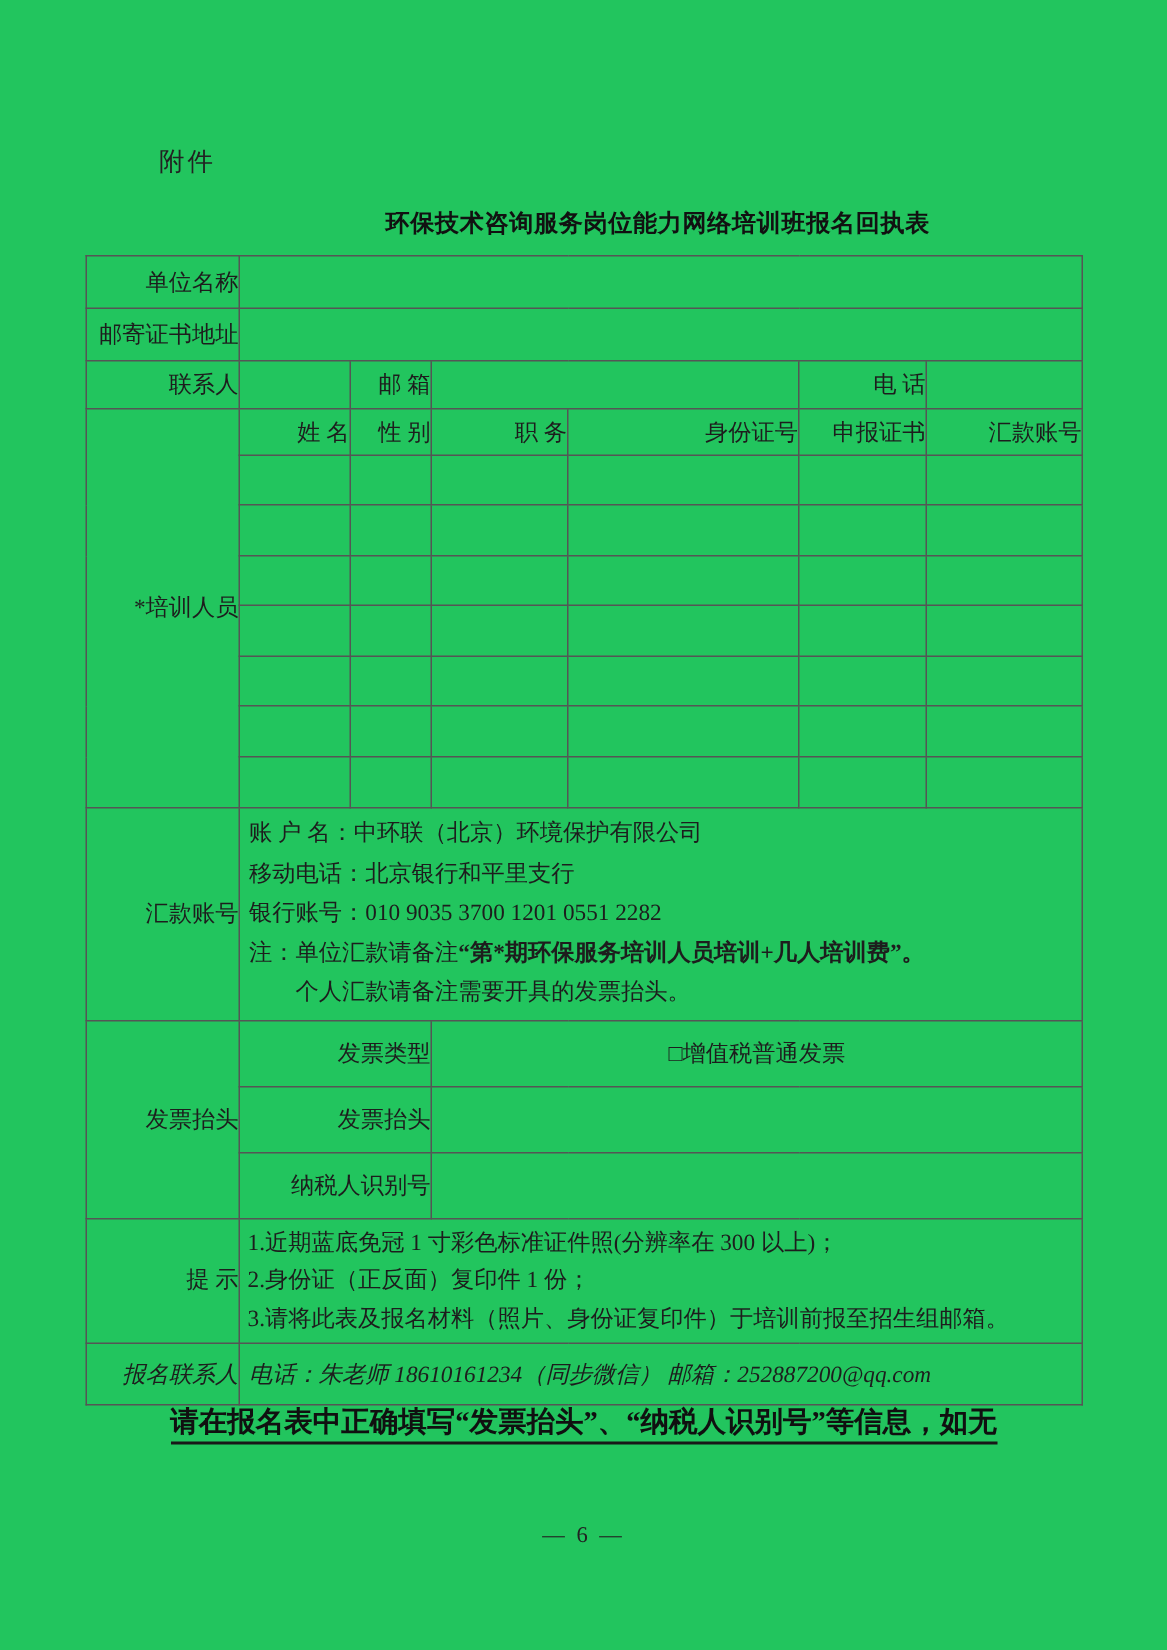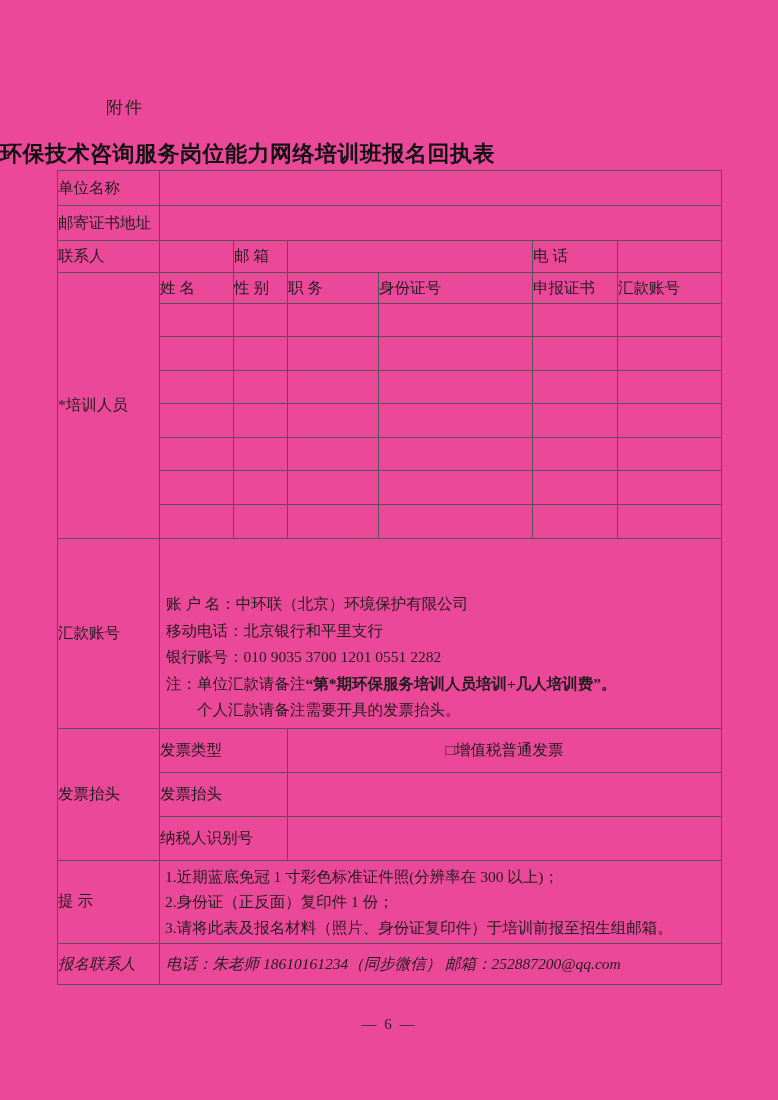--- a/index.html
+++ b/index.html
@@ -3,59 +3,59 @@
 <meta charset="utf-8">
 <style>
   html,body{margin:0;padding:0;}
   body{
     width:778px;height:1100px;
     background:#f4f4f4;
     font-family:"Liberation Serif","DejaVu Serif",serif;
   }
   .page{
     position:relative;width:778px;height:1100px;
-    background:#ec4899;overflow:hidden;
+    background:#22c55e;overflow:hidden;
     color:#1d1d1d;
   }
   
   .scan-streak{
     position:absolute;top:0;left:538px;width:3px;height:1100px;
     background:#ededed;mix-blend-mode:darken;pointer-events:none;z-index:6;
   }
   .attachment{
     position:absolute;left:106px;top:96px;
     font-size:17px;letter-spacing:2px;color:#222;
   }
   .doc-title{
     position:absolute;left:0;top:139px;width:620px;
-    text-align:left;font-size:22px;font-weight:bold;color:#111;
+    text-align:right;font-size:16px;font-weight:bold;color:#111;
     letter-spacing:0.5px;
   }
   table.form{
     position:absolute;left:57px;top:170px;
     border-collapse:collapse;table-layout:fixed;
     width:664px;
   }
   table.form td{
     border:1px solid #555;
     font-size:15.5px;color:#1d1d1d;
     padding:0;overflow:hidden;
   }
-  td.lbl{text-align:left;}
+  td.lbl{text-align:right;}
   td.fill{background:transparent;}
   tr.h35{height:35px;}
   tr.h32{height:32px;}
   tr.h31{height:31px;}
   tr.h33{height:33px;}
   tr.h34{height:34px;}
   tr.h134{height:134px;}
   tr.h44{height:44px;}
   tr.h79{height:79px;}
   tr.h41{height:41px;font-style:italic;}
-  .multiline{padding:4px 4px 4px 6px;line-height:26.5px;margin-top:48px;}
+  .multiline{padding:4px 4px 4px 6px;line-height:26.5px;}
   .multiline div{white-space:nowrap;}
   .note-em{font-weight:bold;}
   .note-indent{padding-left:31px;}
   .tips-lines{padding:3px 4px 3px 5px;line-height:25.5px;}
   .center-val{text-align:center;}
   .contact-line{padding-left:6px;}
   .contact-line .email{}
   .footer-notice{
     position:absolute;left:0;top:928px;width:778px;
     text-align:center;font-weight:bold;font-size:19px;color:#101010;
@@ -221,17 +221,18 @@
         <div class="contact-line">
           <span>电话：朱老师 18610161234（同步微信）</span>
           <span class="email">邮箱：252887200@qq.com</span>
         </div>
       </td>
     </tr>
   </tbody>
     </table>
 
   <div class="footer-notice">
+    <div><span class="u">请在报名表中正确填写“发票抬头”、“纳税人识别号”等信息，如无</span></div>
   </div>
 
   <div class="page-num">— 6 —</div>
 
 </div>
 
 </body></html>

